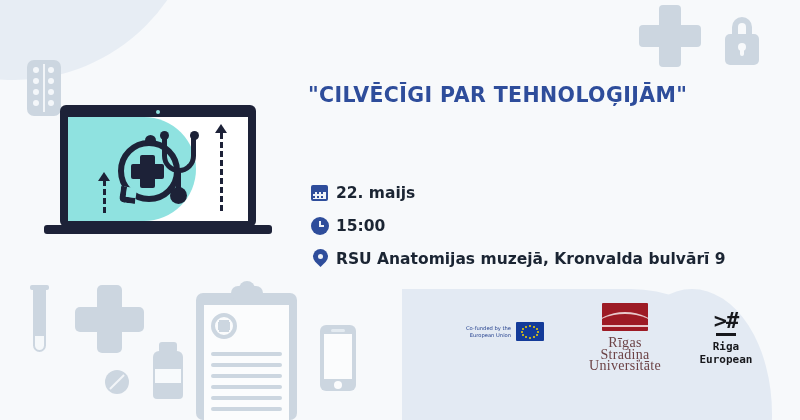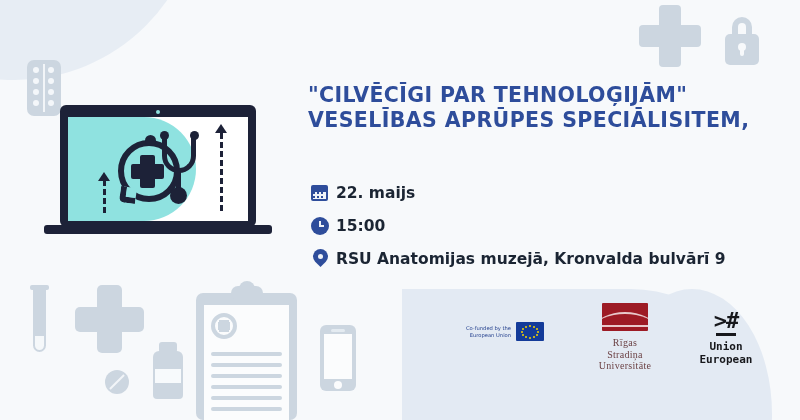--- a/index.html
+++ b/index.html
@@ -119,21 +119,21 @@
   .eit-word{font-size:9px;color:#1b6fb5;font-weight:bold;position:absolute;left:7px;top:9px;z-index:2;font-family:"DejaVu Sans", sans-serif;}
   .eit-health{font-size:15px;color:#4d7fb3;font-family:"DejaVu Sans", sans-serif;letter-spacing:-0.2px;}
   .eit-fund{display:flex;align-items:center;justify-content:center;gap:5px;margin-top:7px;}
   .eit-fund-txt{font-size:5.2px;color:#24408e;line-height:6.5px;text-align:right;font-family:"DejaVu Sans", sans-serif;}
   .eu-flag{width:28px;height:19px;background:#133b99;position:relative;border-radius:1px;}
   .eu-star{position:absolute;width:2px;height:2px;background:#f5d400;border-radius:50%;}
 
   .rsu{left:168px;top:14px;width:110px;}
   .rsu-crest{width:46px;height:28px;margin:0 auto;background:#9d1b25;border-radius:1px;position:relative;overflow:hidden;}
   .rsu-crest:before{content:"";position:absolute;left:-6px;top:9px;width:58px;height:11px;background:#9d1b25;border-top:2px solid #e8c9cb;border-bottom:2px solid #e8c9cb;border-radius:50%/100% 100% 0 0;}
-  .rsu-name{margin-top:6px;font-family:"Liberation Serif", serif;font-size:10px;color:#6c4245;line-height:11.5px;letter-spacing:0.3px;}
+  .rsu-name{margin-top:6px;font-family:"Liberation Serif", serif;font-size:14px;color:#6c4245;line-height:11.5px;letter-spacing:0.3px;}
   .rsu-name span{display:block;}
 
   .rtg{left:276px;top:22px;width:96px;}
   .rtg-sym{font-family:"DejaVu Sans Mono", monospace;font-size:22px;font-weight:bold;color:#17181c;line-height:20px;letter-spacing:-1px;}
   .rtg-bar{width:20px;height:3px;background:#17181c;margin:2px auto 4px;}
   .rtg-name{font-family:"DejaVu Sans Mono", monospace;font-size:11px;font-weight:bold;color:#17181c;line-height:13px;}
   .rtg-name span{display:block;}
 </style>
 </head>
 <body>
@@ -238,21 +238,20 @@
         <div style="position:absolute;left:102px;top:70px;width:17px;height:17px;border-radius:50%;background:#1d2238;"></div>
         <div style="position:absolute;left:77px;top:18px;width:11px;height:11px;border-radius:50%;background:#1d2238;"></div>
       </div>
     </div>
     <div class="laptop-base"></div>
   </div>
 
   <div class="content">
     <h1 class="headline">
       <span class="ln">"CILVĒCĪGI PAR TEHNOLOĢIJĀM"</span>
-      <span class="ln">VESELĪBAS APRŪPES SPECIĀLISITEM,</span>
     </h1>
   </div>
 
   <div class="info-list">
 
     <div class="info-row">
       <span class="info-ico">
         <span class="ic-cal"></span>
         <span class="ic-cal-grid">
           <i style="left:0;top:0"></i>
@@ -316,19 +315,19 @@
         <span>Rīgas</span>
         <span>Stradiņa</span>
         <span>Universitāte</span>
       </div>
     </div>
 
     <div class="logo rtg">
       <div class="rtg-sym">&gt;#</div>
       <div class="rtg-bar"></div>
       <div class="rtg-name">
-        <span>Union</span>
+        <span>Riga</span>
         <span>European</span>
       </div>
     </div>
 
   </div>
 </div>
 
 </body></html>

